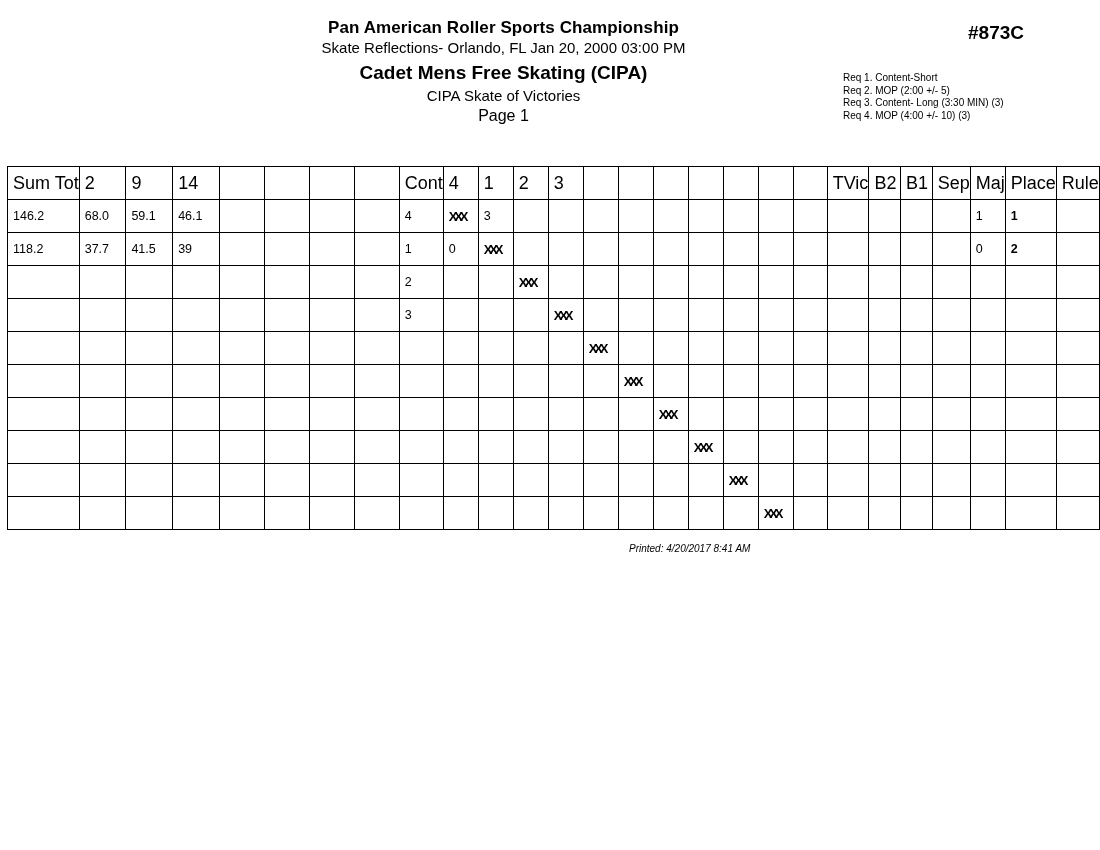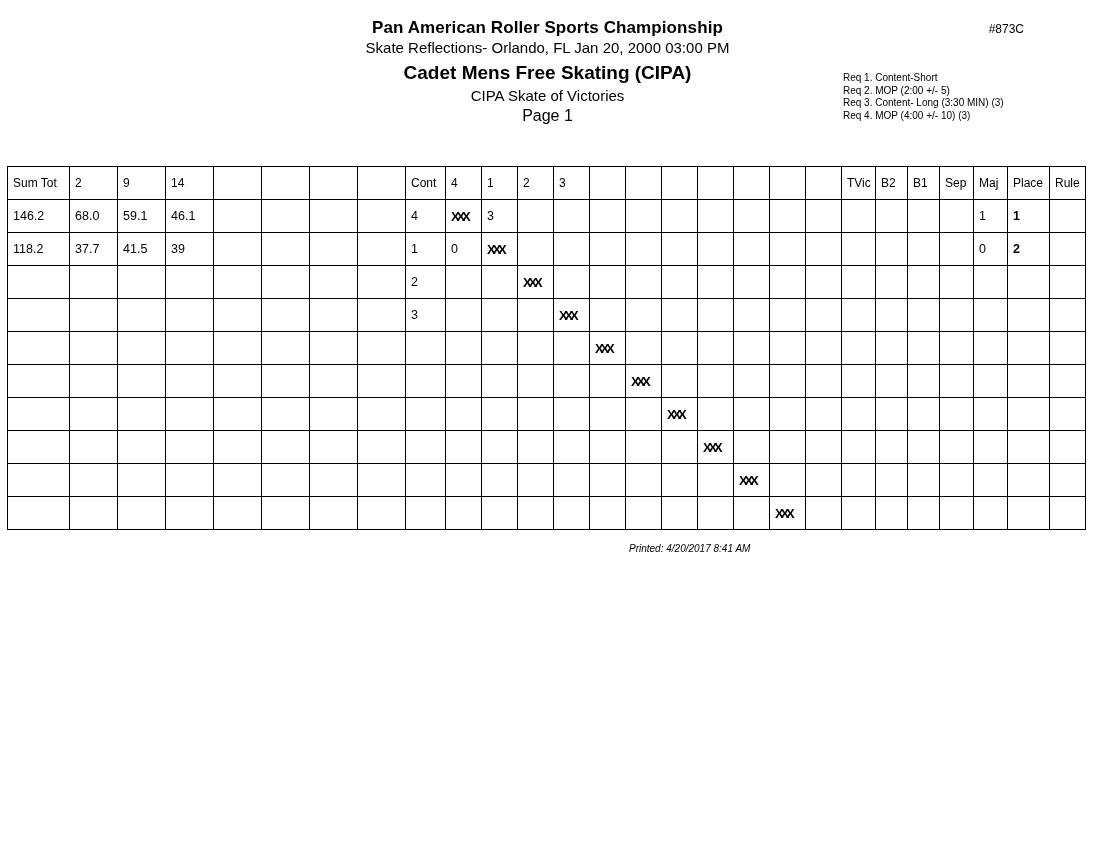--- a/index.html
+++ b/index.html
@@ -16,21 +16,20 @@
     overflow: hidden;
   }
 
   
   .header {
     position: absolute;
     left: 0;
     top: 18px;
     width: 1007px;
     text-align: center;
-    margin-left: 44px;
   }
   .title-main {
     font-size: 17px;
     font-weight: bold;
     font-family: "Liberation Sans", sans-serif;
     letter-spacing: 0.1px;
     line-height: 20px;
   }
   .title-sub {
     font-size: 15px;
@@ -49,22 +48,22 @@
   }
   .title-page {
     font-size: 16px;
     line-height: 19px;
   }
 
   .event-code {
     position: absolute;
     right: 76px;
     top: 22px;
-    font-size: 12px;
-    font-weight: normal;
+    font-size: 19px;
+    font-weight: bold;
   }
 
   .reqs {
     position: absolute;
     left: 843px;
     top: 72px;
     font-size: 10px;
     line-height: 12.5px;
     white-space: nowrap;
   }
@@ -83,21 +82,21 @@
     border: 1px solid #000000;
     height: 32px;
     padding: 0 0 0 5px;
     font-size: 12.5px;
     vertical-align: middle;
     overflow: hidden;
     white-space: nowrap;
   }
   table.grid td.hdr {
     height: 32px;
-    font-size: 12px;
+    font-size: 18px;
   }
   td.place-cell {
     font-weight: bold;
     font-size: 13px;
   }
   .xmark {
     display: inline-block;
     font-size: 13px;
     letter-spacing: -3.2px;
     font-weight: bold;

